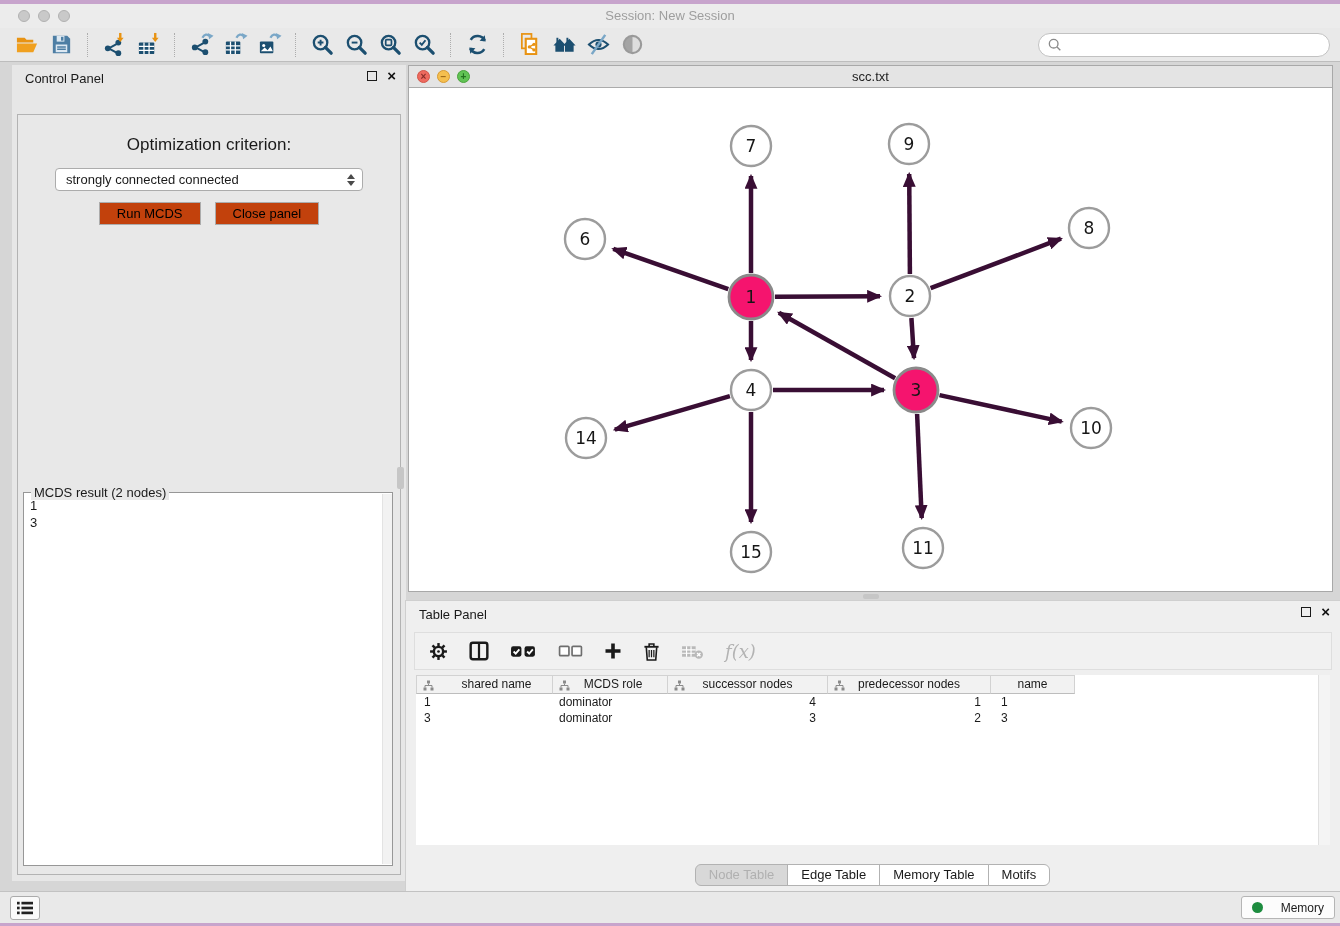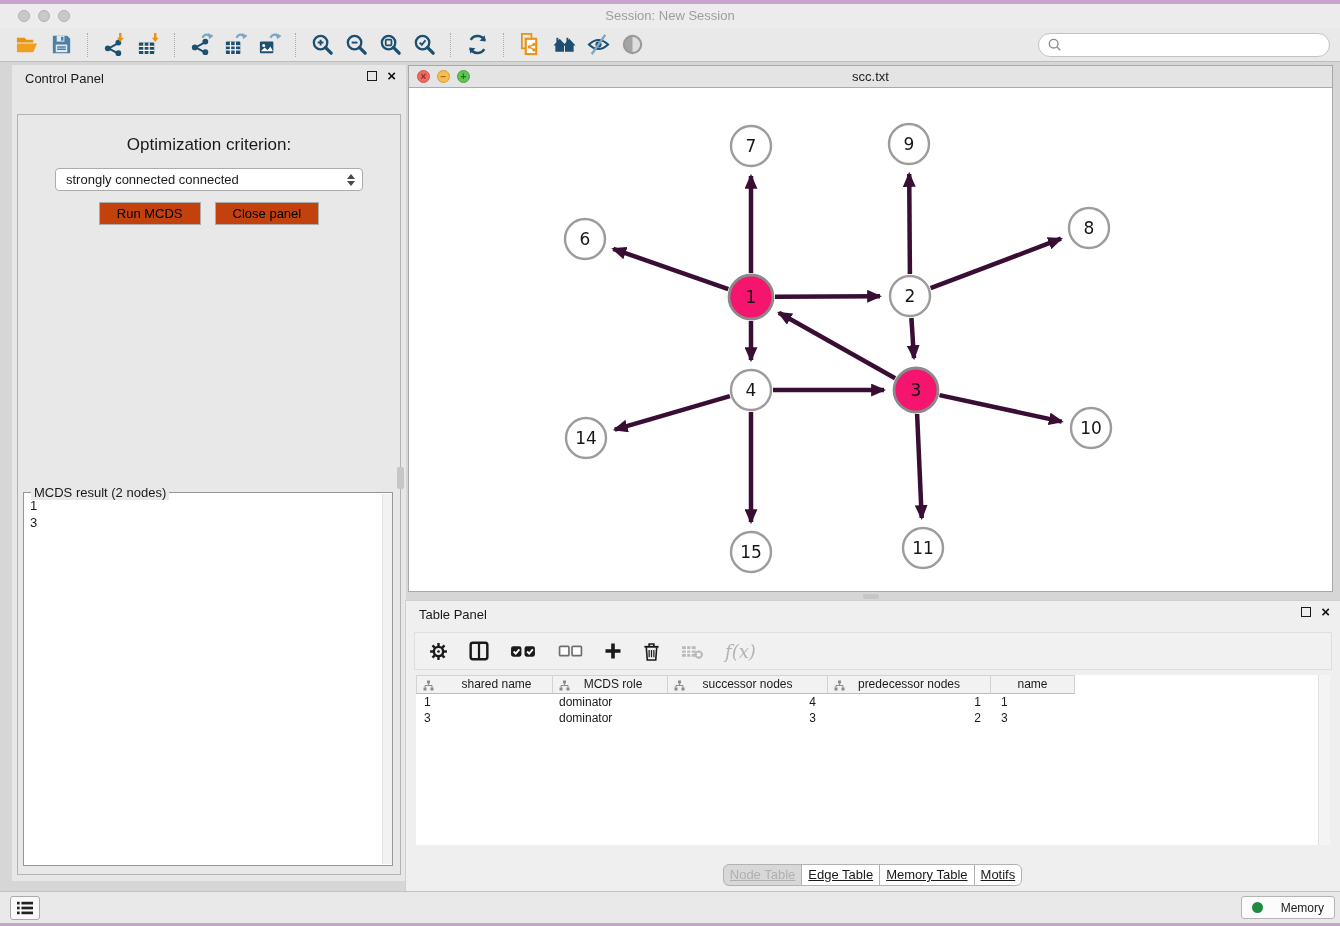--- a/index.html
+++ b/index.html
@@ -89,22 +89,22 @@
   .hcell .tree-ico { position:absolute; left:6px; top:4px; }
   .trow { display:flex; height:16px; font-size:12px; line-height:16px; }
   .tcell { overflow:hidden; white-space:nowrap; }
   .c0 { width:137px; padding-left:8px; }
   .c1 { width:115px; padding-left:6px; }
   .c2 { width:160px; padding-right:12px; text-align:right; }
   .c3 { width:163px; padding-right:10px; text-align:right; }
   .c4 { width:84px; padding-left:10px; }
   .t-scroll { position:absolute; right:0; top:0; bottom:0; width:12px; background:#f4f4f4; border-left:1px solid #e0e0e0; }
   .tp-tabs { position:absolute; bottom:5px; left:0; right:0; display:flex; justify-content:center; }
-  .btab { border:1px solid #b2b2b2; background:#fff; padding:0 6px; line-height:20px; height:22px;
-          font-size:13px; margin-left:-1px;text-decoration:underline; }
+  .btab { border:1px solid #b2b2b2; background:#fff; padding:0 13px; line-height:20px; height:22px;
+          font-size:13px; margin-left:-1px; }
   .btab:first-child { border-radius:6px 0 0 6px; }
   .btab:last-child { border-radius:0 6px 6px 0; }
   .btab.active { background:#d8d8d8; color:#b0b0b0; }
 
   
   .statusbar { position:absolute; left:0; right:0; bottom:0; height:32px; background:#e9e9e9; border-top:1px solid #c2c2c2; }
   .list-btn { position:absolute; left:10px; top:4px; width:30px; height:24px; background:#fafafa;
               border:1px solid #ababab; border-radius:3px; display:flex; align-items:center; justify-content:center; }
   .mem-btn { position:absolute; right:5px; top:4px; height:23px; padding:0 10px; display:flex; align-items:center;
              gap:18px; background:#fcfcfc; border:1px solid #b5b5b5; border-radius:3px; font-size:12px; }

